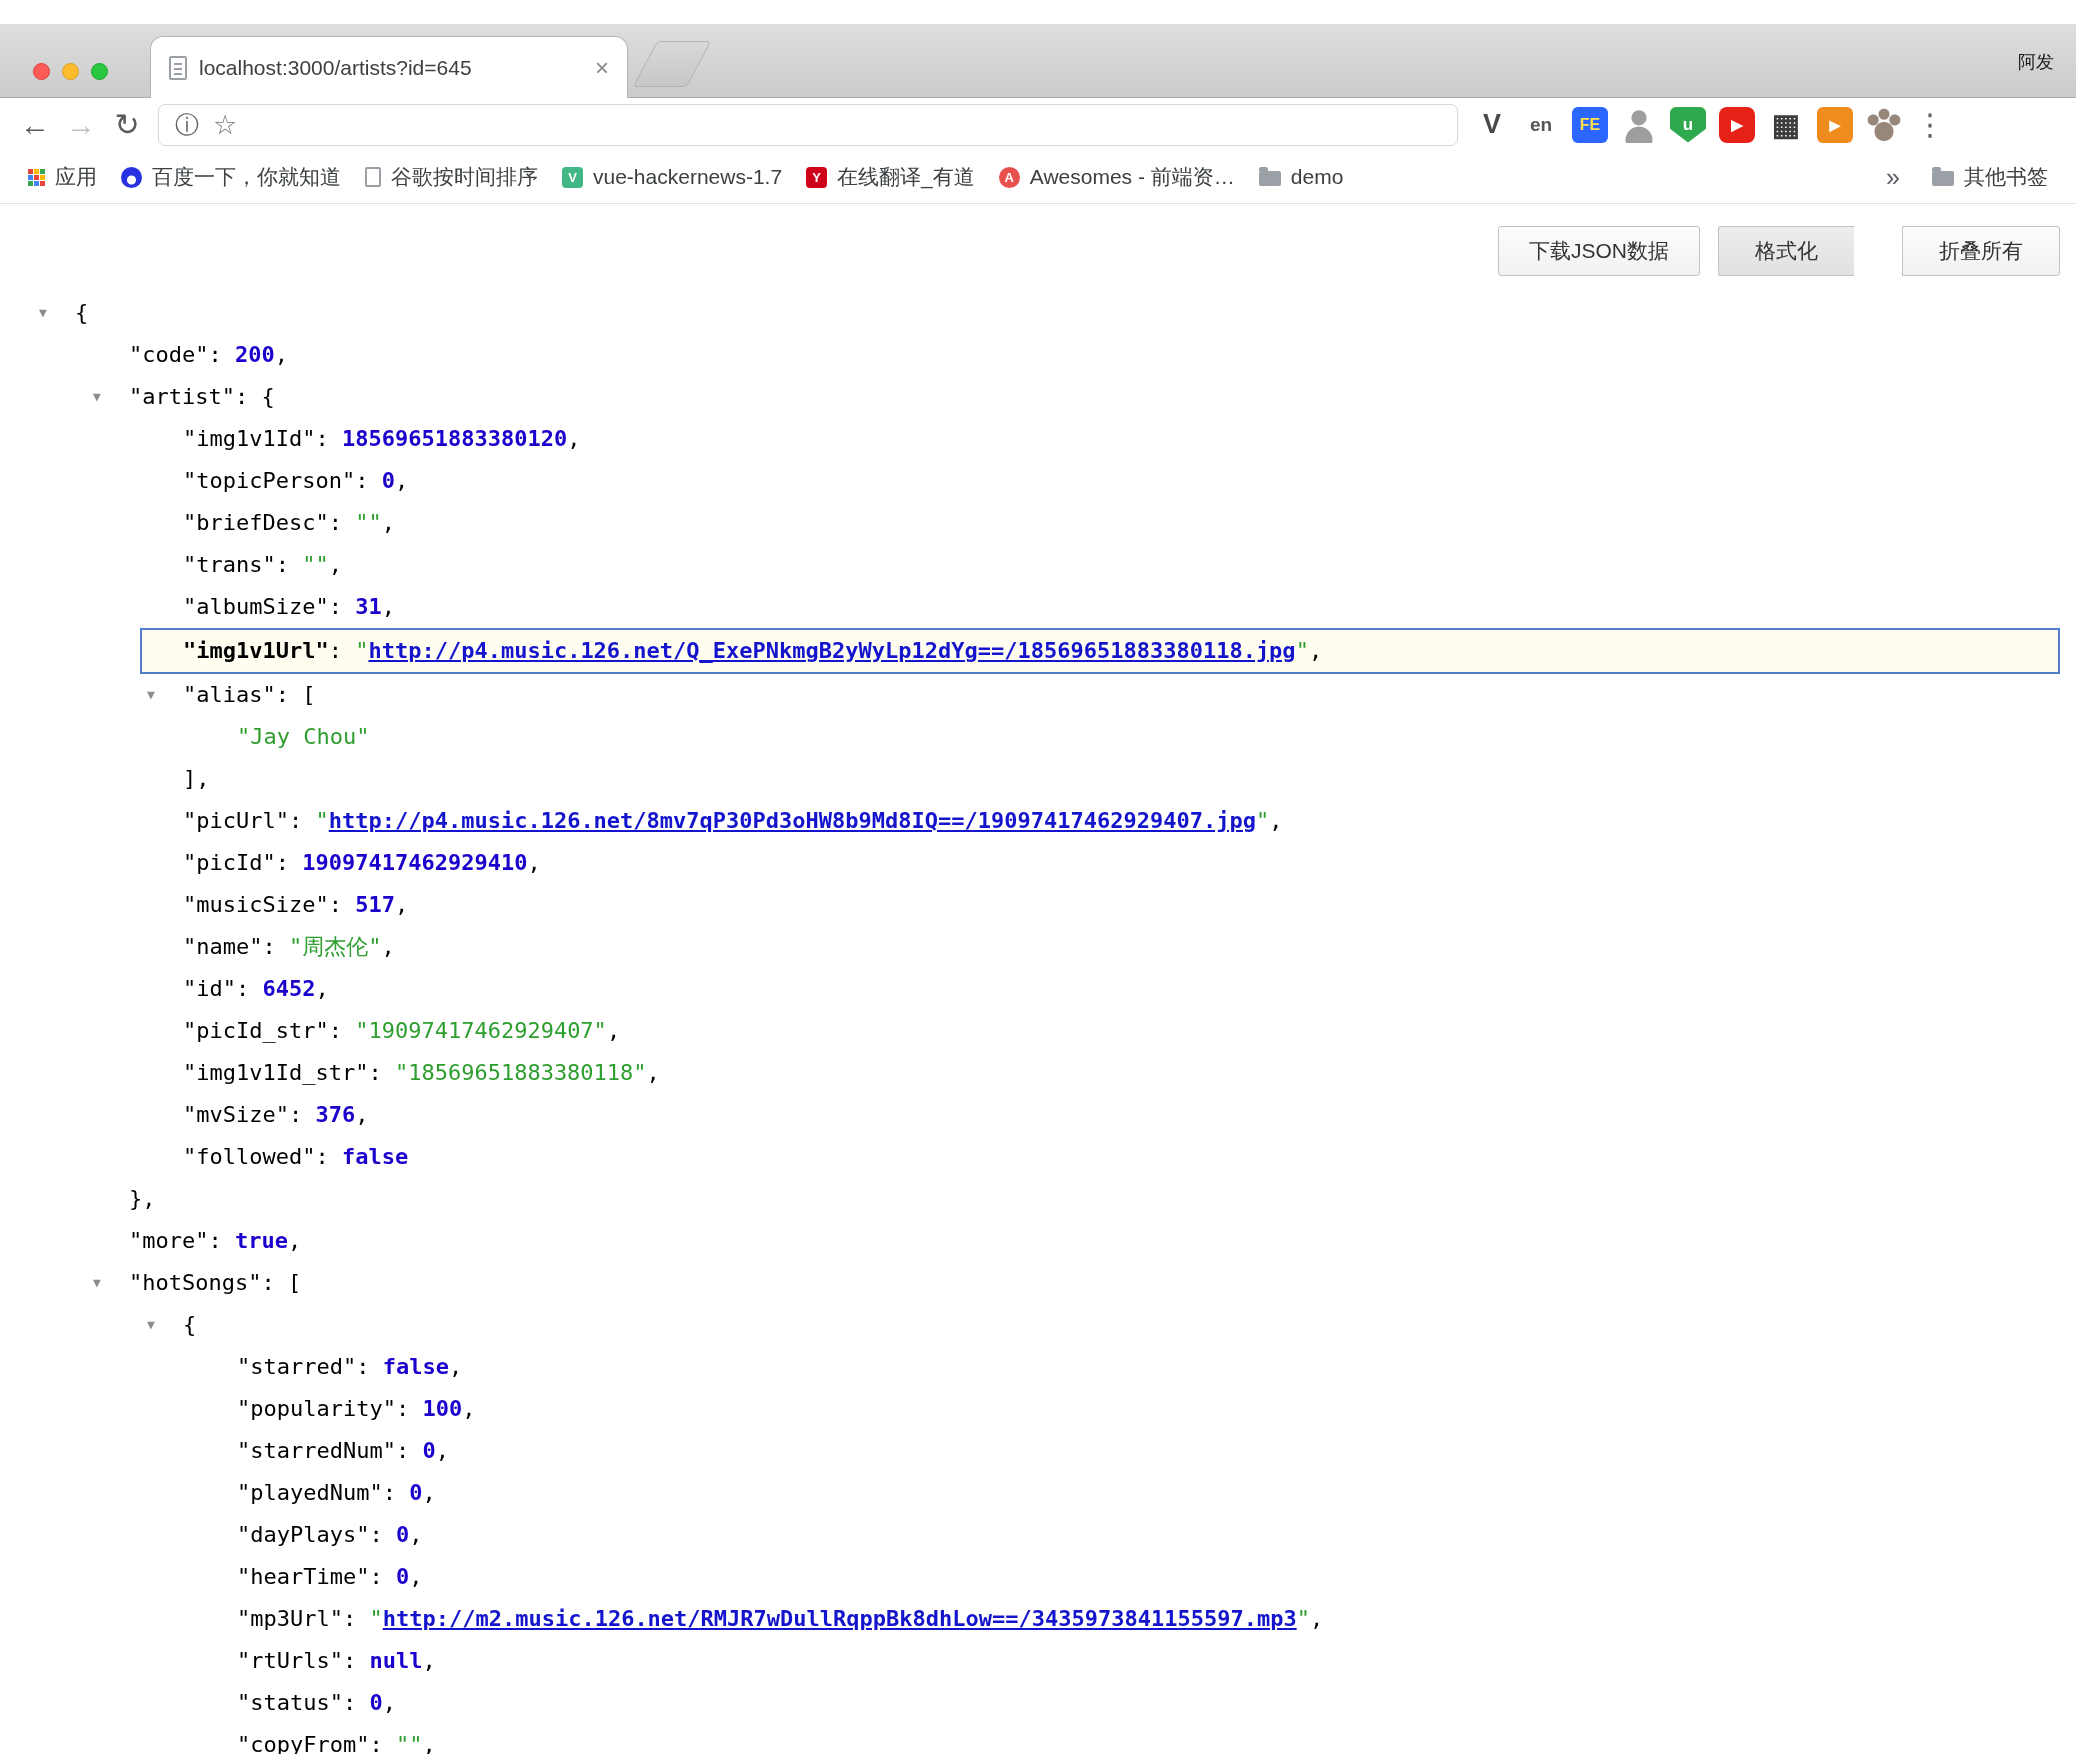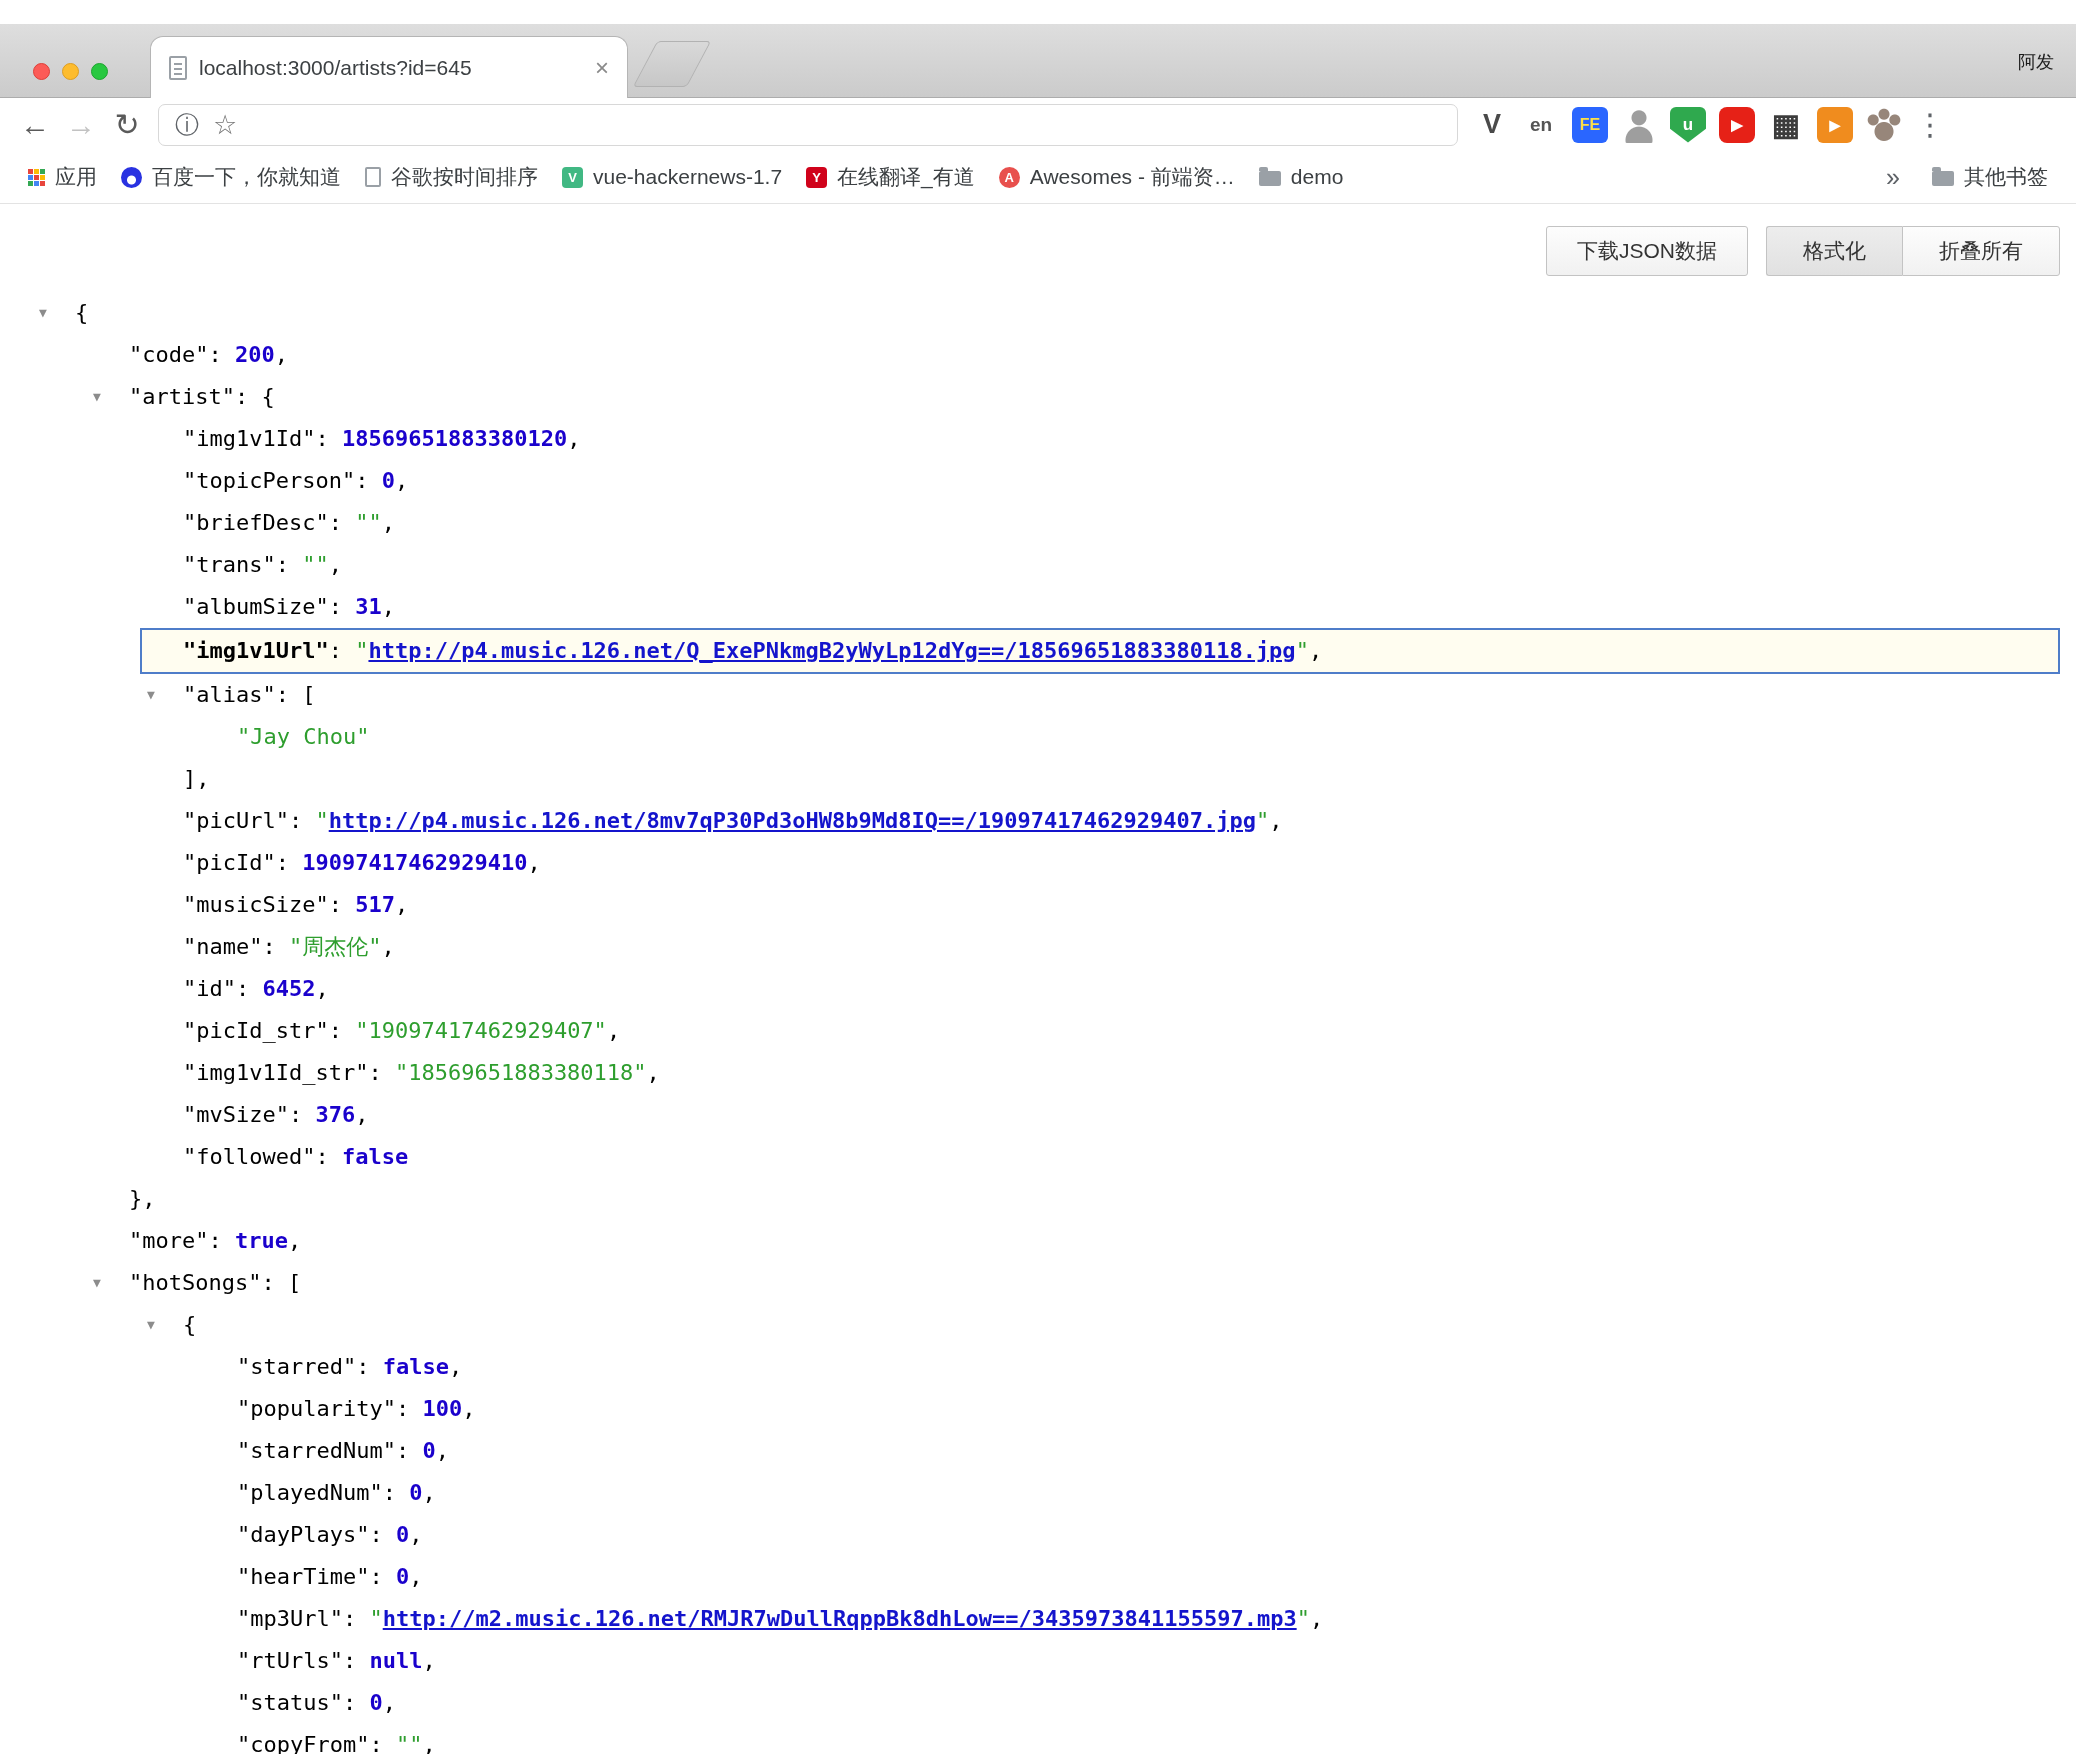--- a/index.html
+++ b/index.html
@@ -76,21 +76,21 @@
   .bi-folder::before { content:""; position:absolute; left:0; top:-4px; width:9px; height:4px;
     background:#9aa0a6; border-radius:2px 2px 0 0; }
   .bm-right { margin-left:auto; display:flex; align-items:center; gap:20px; }
   .chev { font-size:25px; color:#5f6368; }
 
   
   .actions { display:flex; justify-content:flex-end; align-items:flex-end; gap:18px; margin:22px 16px 0; }
   .btn { height:50px; padding:0 30px; font-size:21px; color:#333; border:1px solid #c3c3c3;
     background:linear-gradient(#fdfdfd,#f1f1f1); border-radius:3px;
     font-family:"Liberation Sans",sans-serif; cursor:pointer; }
-  .seg { display:flex; }
+  .seg { display:flex;gap:48px; }
   .seg .btn { border-radius:0 3px 3px 0; padding:0 36px; }
   .seg .btn.sel { border-radius:3px 0 0 3px; border-right:none;
     background:linear-gradient(#ededed,#e1e1e1); }
 
   
   .json { margin-top:16px; font-family:"DejaVu Sans Mono", monospace; font-size:22px;
     line-height:42px; color:#000; }
   .jline { position:relative; white-space:pre; }
   .tri { position:absolute; top:0; font-size:13px; color:#8c8c8c; line-height:42px; }
   .k  { color:#000; }

